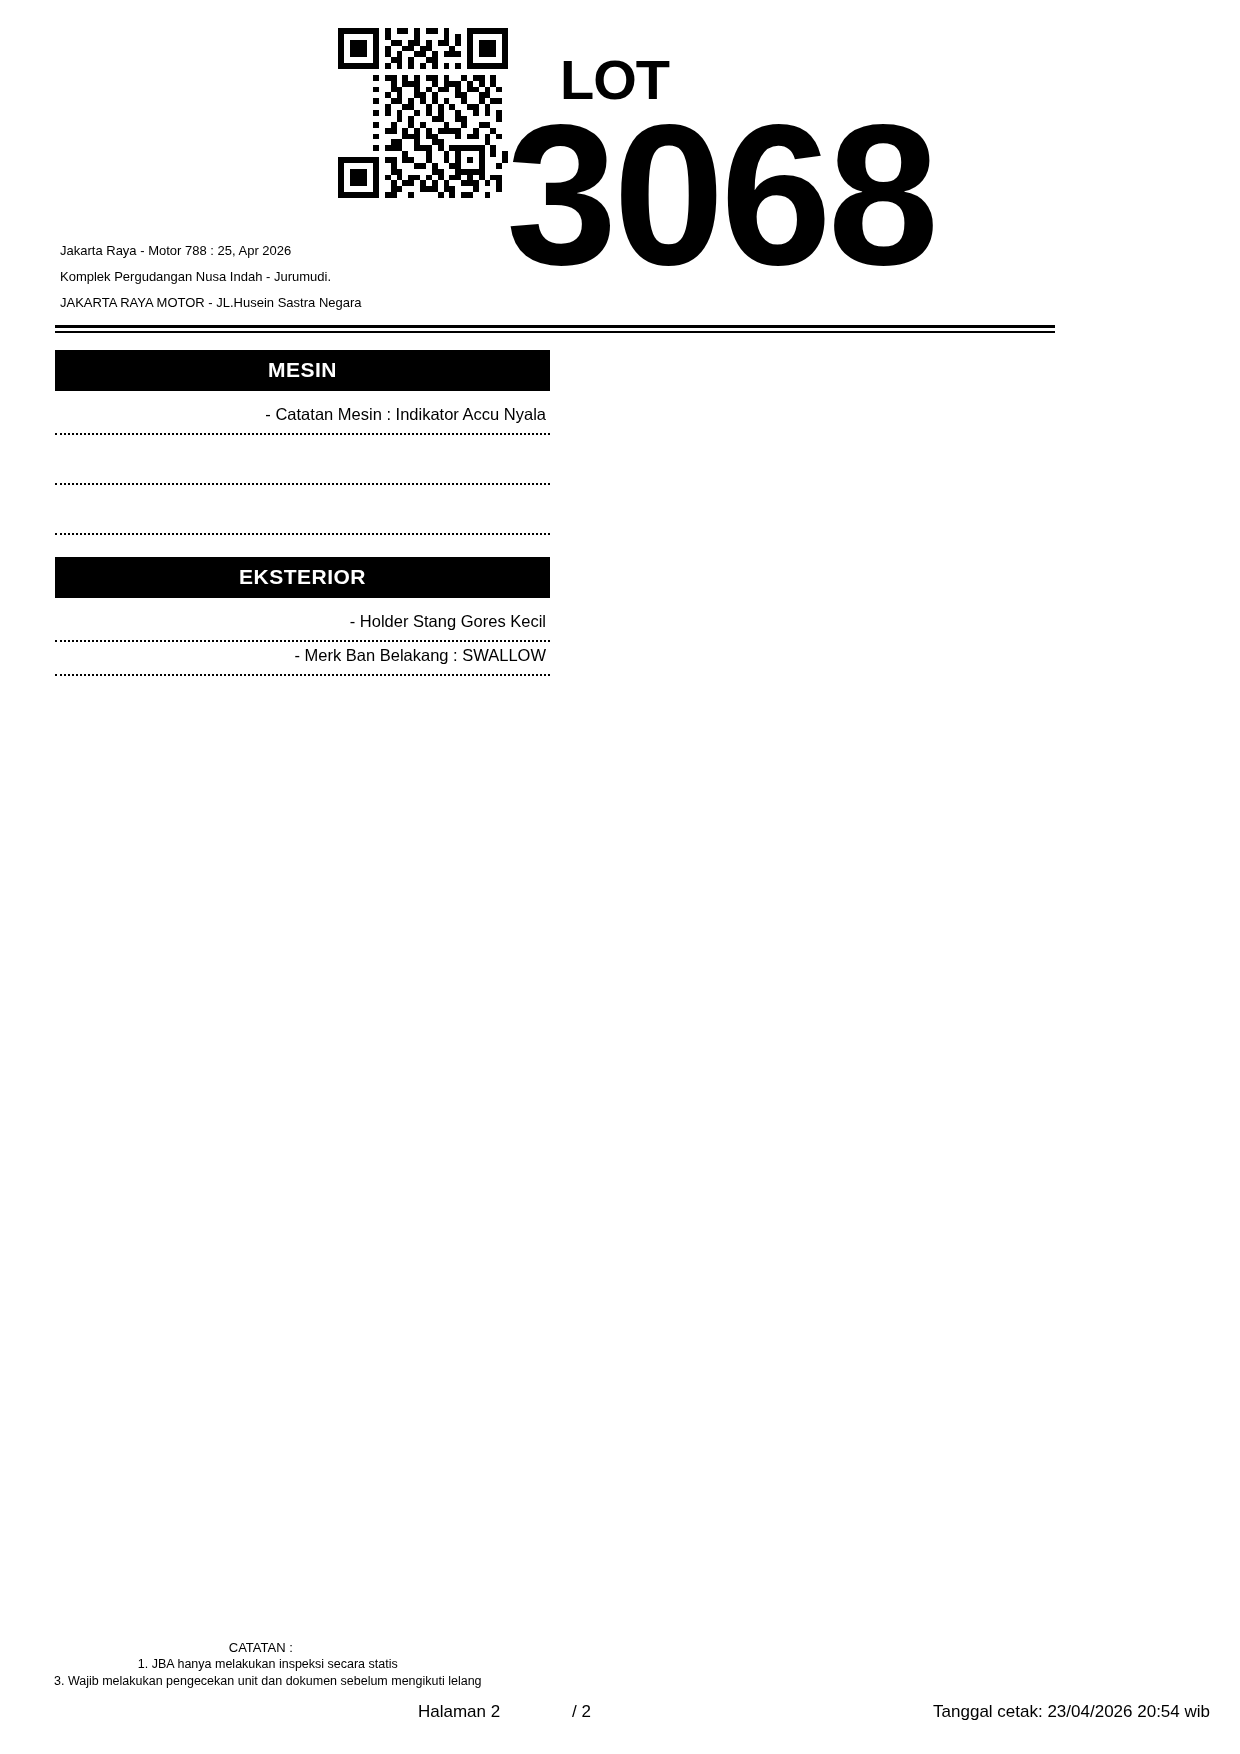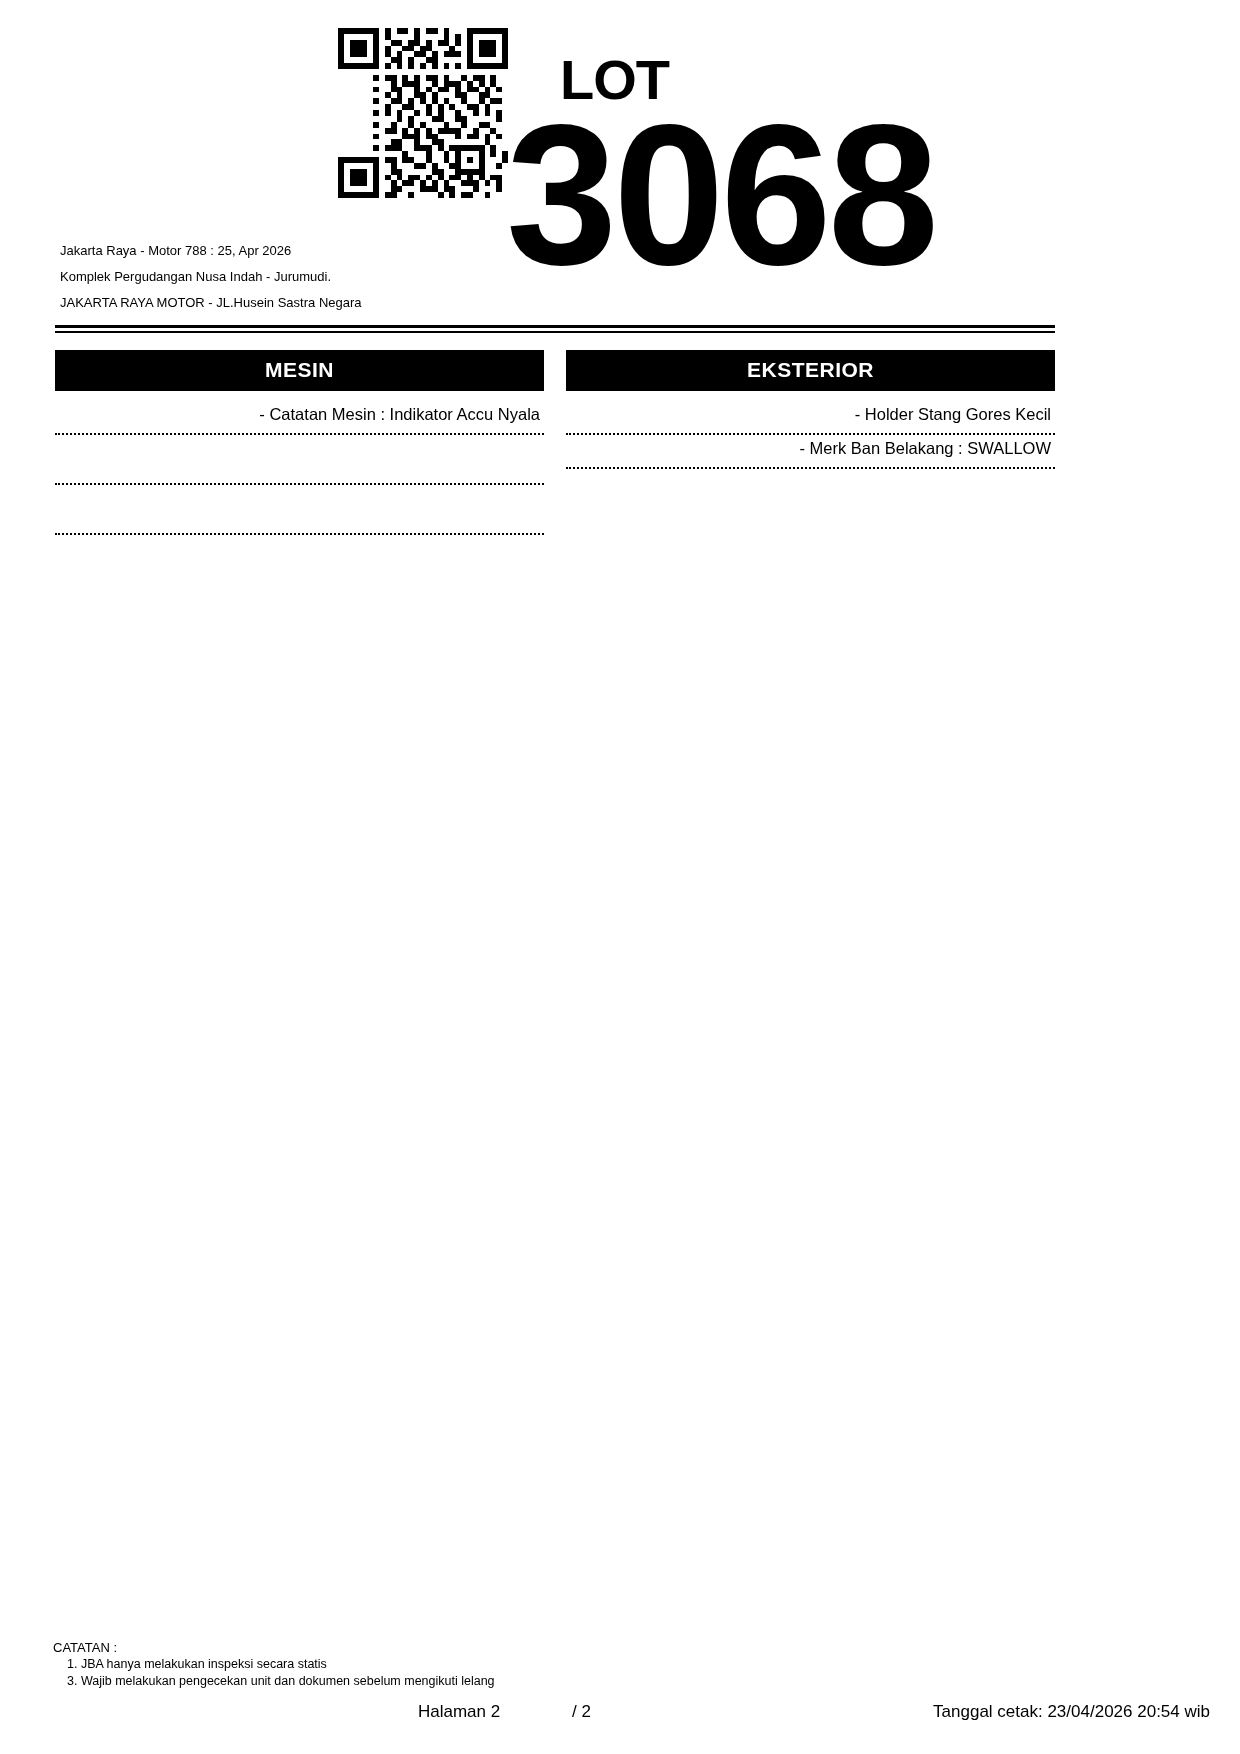--- a/index.html
+++ b/index.html
@@ -91,20 +91,21 @@
   }
 
   
   .columns {
     position: absolute;
     left: 55px;
     top: 350px;
     width: 1000px;
     display: flex;
     gap: 22px;
+    flex-direction: column;
   }
   .col { width: 495px; }
 
   .col-head {
     background: #000;
     color: #fff;
     text-align: center;
     font-size: 21px;
     font-weight: bold;
     letter-spacing: 0.5px;
@@ -118,24 +119,25 @@
     line-height: 20px;
     padding: 3px 4px 9px 4px;
     min-height: 20px;
     border-bottom: 2px dotted #000;
   }
   .row.empty { padding-top: 14px; padding-bottom: 14px; }
 
   
   .catatan {
     position: absolute;
-    left: 53px;
+    left: 40px;
     top: 1639px;
     font-size: 12.5px;
     line-height: 17px;
+    text-align: center;
   }
   .catatan .title { font-size: 13px; }
 
   .footer-line {
     position: absolute;
     left: 0;
     top: 1702px;
     width: 1240px;
     font-size: 17px;
   }

